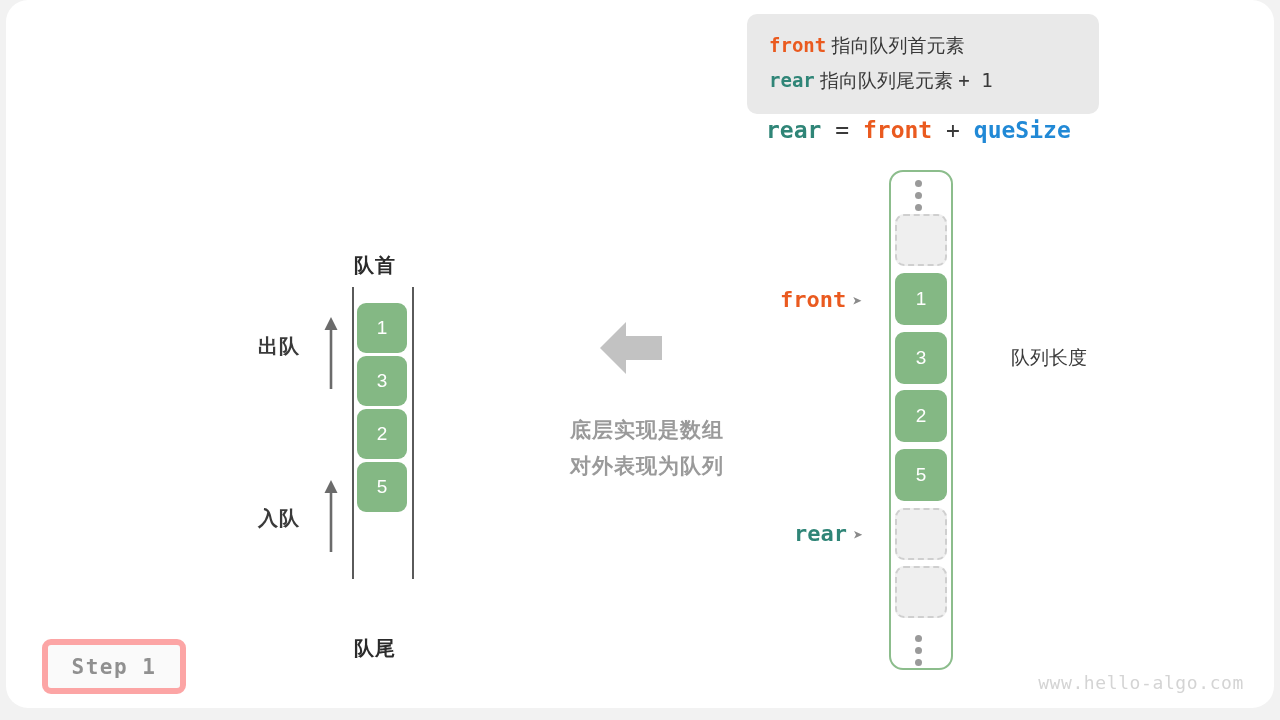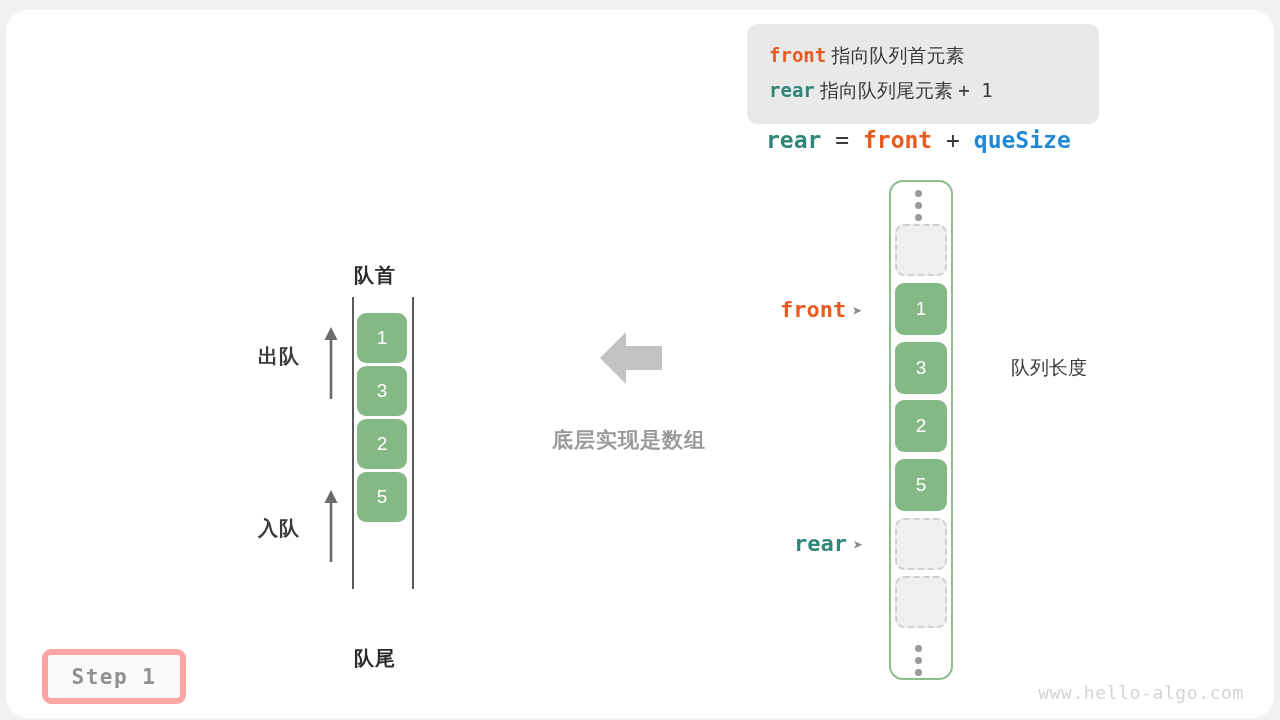--- a/index.html
+++ b/index.html
@@ -4,21 +4,21 @@
 <style>
   html,body{margin:0;padding:0;}
   body{
     width:1280px;height:720px;
     background:#f2f2f2;
     font-family:"Liberation Sans","DejaVu Sans",sans-serif;
     overflow:hidden;
   }
   .canvas{
     position:absolute;
-    left:6px;top:10px;
+    left:6px;top:0;
     width:1268px;height:708px;
     background:#ffffff;
     border-radius:22px;
     text-decoration:underline;
   }
 
   
   .mono{font-family:"DejaVu Sans Mono","Liberation Mono",monospace;}
   .cn{font-family:"Liberation Sans","DejaVu Sans",sans-serif;}
 
@@ -76,21 +76,21 @@
   #enqueue-label{left:252px;top:505px;}
 
   .uparrow{position:absolute;width:16px;}
   #dequeue-arrow{left:317px;top:317px;height:72px;}
   #enqueue-arrow{left:317px;top:480px;height:72px;}
 
   
   #transform-arrow{position:absolute;left:594px;top:320px;}
   .mid-caption{
     position:absolute;left:528px;top:412px;width:190px;
-    text-align:center;color:#9a9a9a;
+    text-align:right;color:#9a9a9a;
     font-size:21px;font-weight:bold;line-height:36px;letter-spacing:1px;
   }
 
   
   .note-box{
     position:absolute;left:741px;top:14px;
     width:352px;height:100px;
     box-sizing:border-box;
     background:#e9e9e9;border-radius:10px;
     padding:14px 0 0 22px;
@@ -201,20 +201,21 @@
   <svg class="uparrow" id="enqueue-arrow" viewBox="0 0 16 72">
     <line x1="8" y1="72" x2="8" y2="10" stroke="#6b6b6b" stroke-width="2.6"></line>
     <polygon points="8,0 1.5,13 14.5,13" fill="#6b6b6b"></polygon>
   </svg>
 
   <svg id="transform-arrow" width="62" height="56" viewBox="0 0 62 56">
     <polygon points="0,28 26,2 26,16 62,16 62,40 26,40 26,54" fill="#c2c2c2"></polygon>
   </svg>
   <div class="mid-caption cn">
     <div>底层实现是数组</div>
+    <div>对外表现为队列</div>
   </div>
 
   <div class="arr-container"></div>
 
   <div class="dots" id="dots-top">
     <div class="dot"></div>
     <div class="dot"></div>
     <div class="dot"></div>
   </div>
   <div class="dots" id="dots-bottom">

